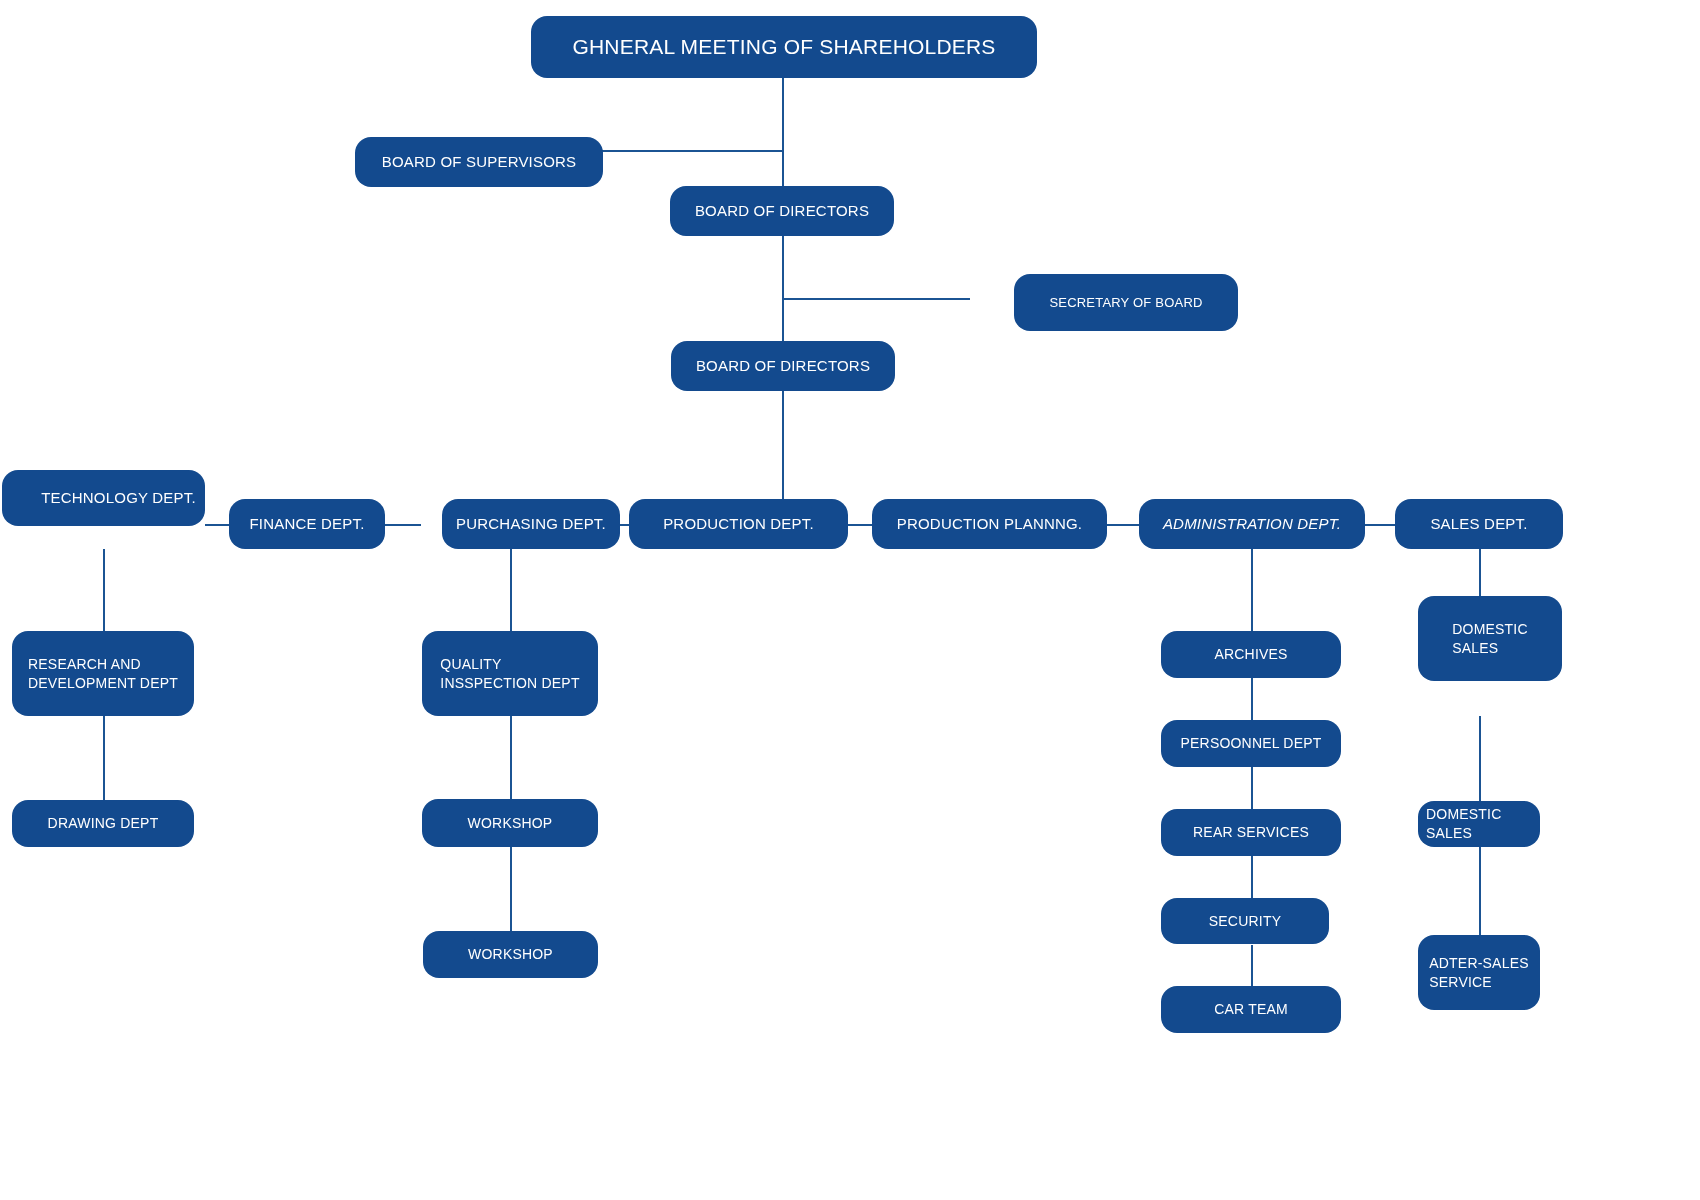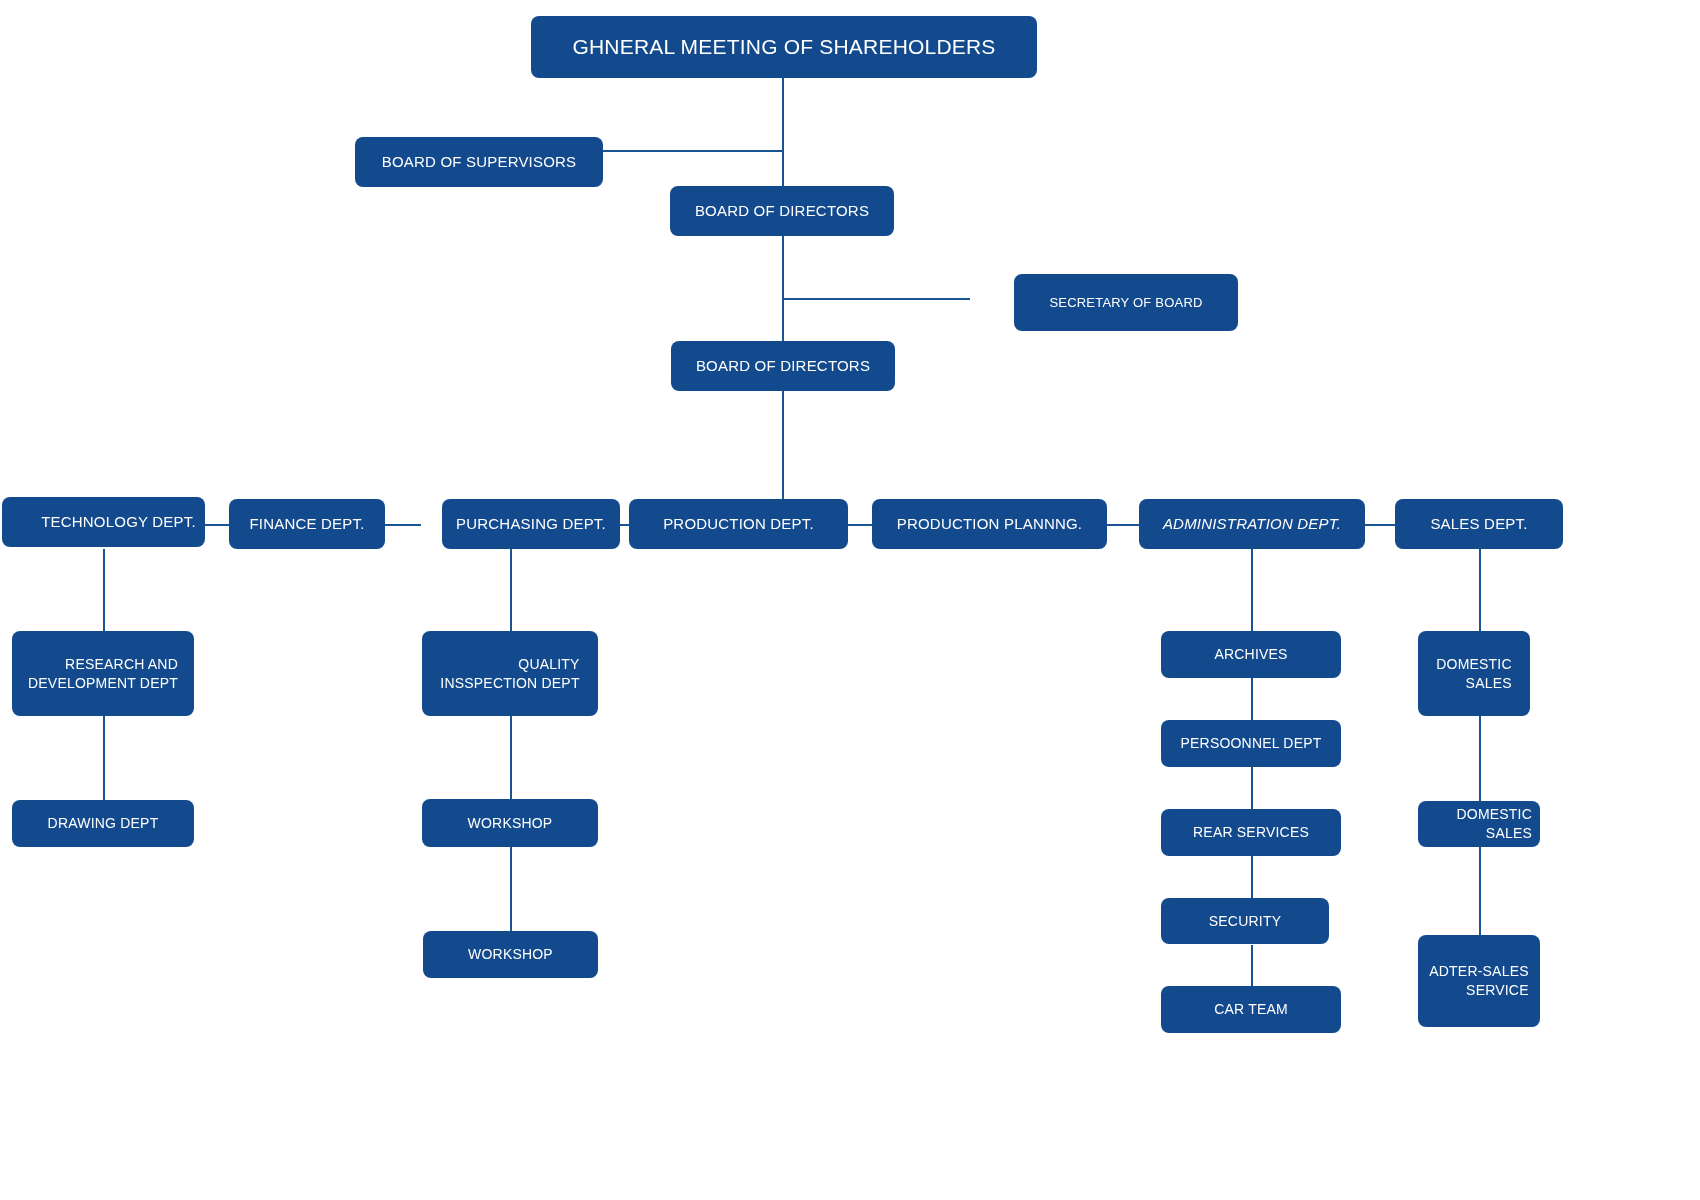--- a/index.html
+++ b/index.html
@@ -16,25 +16,25 @@
     width: 1700px;
     height: 1200px;
     background: #ffffff;
     overflow: hidden;
   }
   .node {
     position: absolute;
     box-sizing: border-box;
     background: #134a8e;
     color: #ffffff;
-    border-radius: 8px;
+    border-radius: 16px;
     display: flex;
     align-items: center;
     justify-content: center;
-    text-align: right;
+    text-align: left;
     line-height: 1.35;
     letter-spacing: 0.2px;
     padding: 4px 8px;
     z-index: 2;
     white-space: pre-line;
   }
   .connector {
     position: absolute;
     background: #1b5493;
     z-index: 1;
@@ -84,21 +84,21 @@
   <div class="node" style="left:531px; top:16px; width:506px; height:62px; font-size:21px;">GHNERAL MEETING OF SHAREHOLDERS</div>
 
   <div class="node" style="left:355px; top:125px; width:248px; height:50px; font-size:15px;margin-top:12px;">BOARD OF SUPERVISORS</div>
 
   <div class="node" style="left:670px; top:186px; width:224px; height:50px; font-size:15px;">BOARD OF DIRECTORS</div>
 
   <div class="node" style="left:1014px; top:274px; width:224px; height:57px; font-size:13px;">SECRETARY OF BOARD</div>
 
   <div class="node" style="left:671px; top:341px; width:224px; height:50px; font-size:15px;">BOARD OF DIRECTORS</div>
 
-  <div class="node" style="left:2px; top:497px; width:203px; height:50px; font-size:15px;padding-left:38px;">TECHNOLOGY DEPT.</div>
+  <div class="node" style="left:2px; top:470px; width:203px; height:56px; font-size:15px;padding-left:38px;">TECHNOLOGY DEPT.</div>
 
   <div class="node" style="left:229px; top:499px; width:156px; height:50px; font-size:15px;">FINANCE DEPT.</div>
 
   <div class="node" style="left:421px; top:499px; width:178px; height:50px; font-size:15px;margin-left:21px;">PURCHASING DEPT.</div>
 
   <div class="node" style="left:629px; top:499px; width:219px; height:50px; font-size:15px;">PRODUCTION DEPT.</div>
 
   <div class="node" style="left:872px; top:499px; width:235px; height:50px; font-size:15px;">PRODUCTION PLANNNG.</div>
 
   <div class="node" style="left:1139px; top:499px; width:226px; height:50px; font-size:15px;font-style:italic;">ADMINISTRATION DEPT.</div>
@@ -120,21 +120,21 @@
   <div class="node" style="left:1161px; top:631px; width:180px; height:47px; font-size:14px;">ARCHIVES</div>
 
   <div class="node" style="left:1161px; top:720px; width:180px; height:47px; font-size:14px;">PERSOONNEL DEPT</div>
 
   <div class="node" style="left:1161px; top:809px; width:180px; height:47px; font-size:14px;">REAR SERVICES</div>
 
   <div class="node" style="left:1161px; top:898px; width:168px; height:46px; font-size:14px;">SECURITY</div>
 
   <div class="node" style="left:1161px; top:986px; width:180px; height:47px; font-size:14px;">CAR TEAM</div>
 
-  <div class="node" style="left:1418px; top:631px; width:112px; height:85px; font-size:14px;">DOMESTIC
+  <div class="node" style="left:1418px; top:596px; width:144px; height:85px; font-size:14px;">DOMESTIC
 SALES</div>
 
   <div class="node" style="left:1418px; top:801px; width:122px; height:46px; font-size:14px;">DOMESTIC SALES</div>
 
-  <div class="node" style="left:1418px; top:935px; width:122px; height:92px; font-size:14px;">ADTER-SALES
+  <div class="node" style="left:1418px; top:935px; width:122px; height:75px; font-size:14px;">ADTER-SALES
 SERVICE</div>
 
 </div>
 
 </body></html>

